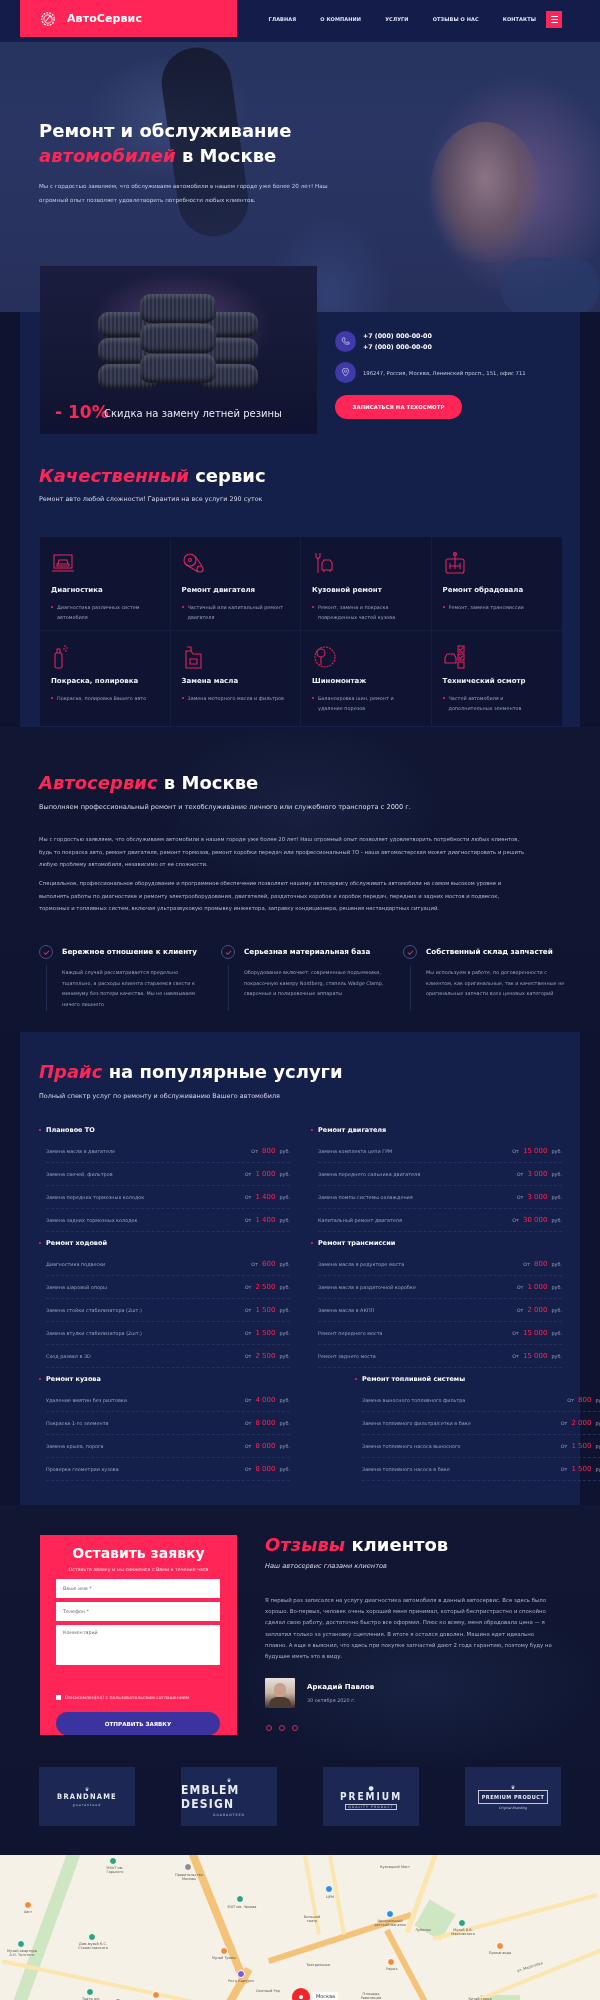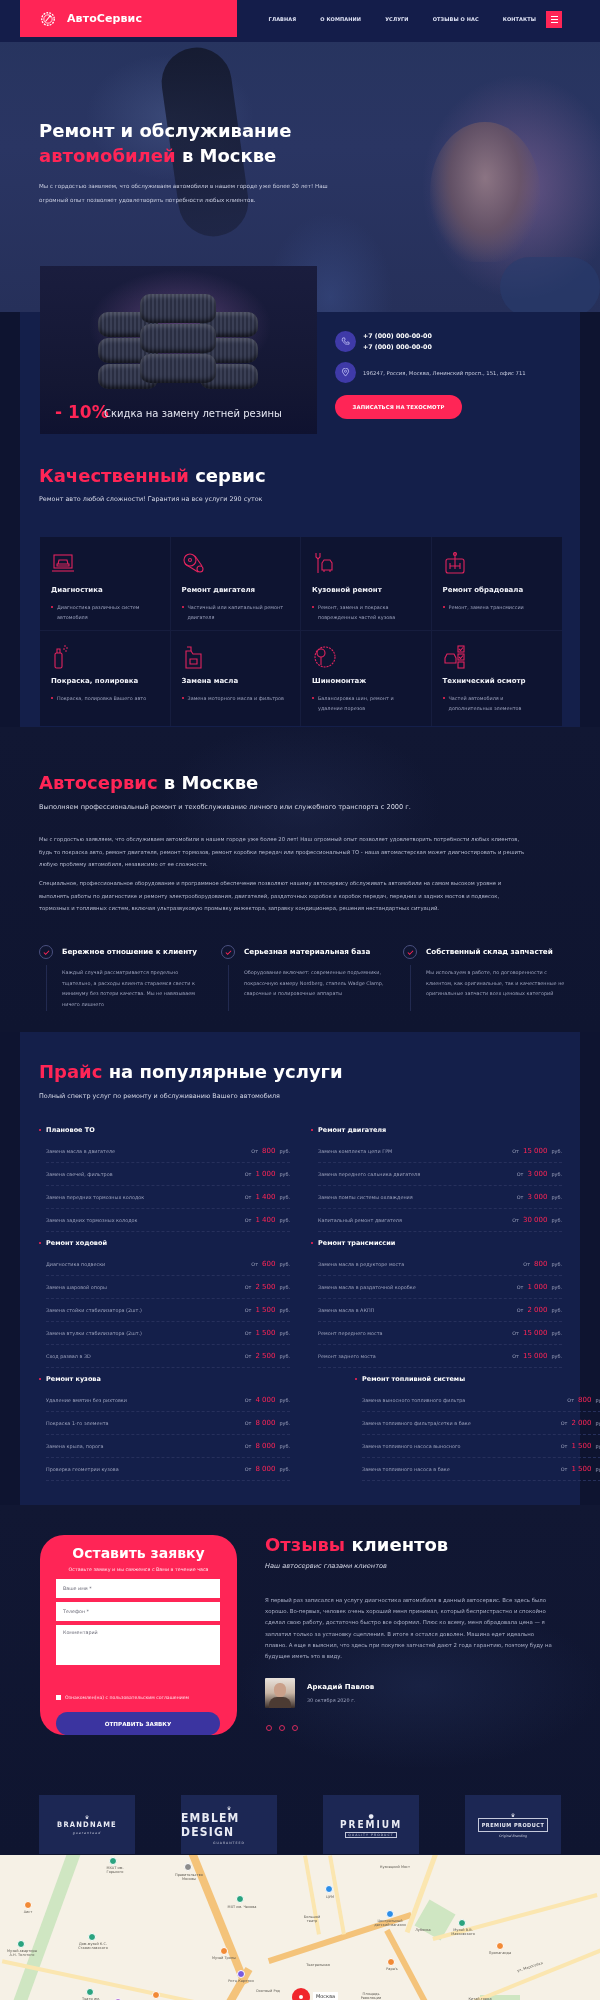--- a/index.html
+++ b/index.html
@@ -25,21 +25,21 @@
     background:
       radial-gradient(ellipse 140px 160px at 520px 150px, rgba(150,110,160,0.55), rgba(0,0,0,0) 70%),
       radial-gradient(ellipse 120px 90px at 170px 80px, rgba(90,110,160,0.35), rgba(0,0,0,0) 70%),
       radial-gradient(ellipse 90px 120px at 330px 260px, rgba(60,80,140,0.5), rgba(0,0,0,0) 70%),
       linear-gradient(180deg, #27345f 0%, #2a3563 40%, #26305a 100%);
     overflow: hidden; }
   .hero-figure { position: absolute; left: 430px; top: 85px; width: 110px; height: 140px; border-radius: 50% 50% 40% 40%; background: radial-gradient(ellipse at 50% 40%, #9a7f86 0%, #6b5564 45%, rgba(60,60,90,0) 75%); opacity: 0.8; }
   .hero-arm { position: absolute; left: 170px; top: 10px; width: 70px; height: 190px; border-radius: 40px; background: linear-gradient(180deg, rgba(20,25,45,0.9), rgba(25,30,55,0.6)); transform: rotate(-8deg); }
   .hero-arm2 { position: absolute; left: 500px; top: 220px; width: 100px; height: 60px; background: rgba(40,60,110,0.6); border-radius: 30px; }
   .hero-title { position: absolute; left: 39px; top: 81px; width: 330px; font-size: 18px; font-weight: bold; line-height: 25px; color: #fff; }
-  .accent { color: #ff2556; }
+  .accent { color: #ff2556; font-style: italic; }
   .hero-sub { position: absolute; left: 39px; top: 142px; width: 290px; font-size: 5.6px; line-height: 14px; color: #c9cde0; }
 
   
   .promo-panel { position: absolute; left: 20px; top: 312px; width: 560px; height: 415px; background: #141f4a; }
   .promo-img { position: absolute; left: 40px; top: 266px; width: 277px; height: 168px; overflow: hidden;
     background: radial-gradient(ellipse 130px 80px at 140px 60px, rgba(150,100,170,0.5), rgba(0,0,0,0) 70%), linear-gradient(180deg,#1a1d3e,#141733 70%, #0f1230); z-index: 3; }
   .tire { position: absolute; border-radius: 10px; background: repeating-linear-gradient(90deg, #3a3f55 0 2px, #2a2e42 2px 4px); box-shadow: inset 0 3px 4px rgba(255,255,255,0.15), inset 0 -3px 4px rgba(0,0,0,0.6); }
   .promo-discount { position: absolute; left: 15px; top: 136px; font-size: 17px; font-weight: bold; color: #ff2556; }
   .promo-text { position: absolute; left: 64px; top: 142px; font-size: 10px; color: #e6e8f3; }
   .contact-row { position: absolute; display: flex; align-items: center; }
@@ -81,37 +81,37 @@
   .price-cat::before { content: ""; position: absolute; left: 0; top: 3px; width: 2px; height: 2px; border-radius: 50%; background: #ff2556; }
   .price-row { margin-left: 7px; height: 23px; display: flex; align-items: center; border-bottom: 1px dashed #27305c; font-size: 4.9px; color: #9aa0bb; }
   .price-row .pname { flex: 1; }
   .price-row .from { margin-right: 4px; }
   .price-row .val { font-size: 7px; color: #ff2556; margin-right: 4px; }
   .price-row .cur { }
 
   
   .lower-bg { position: absolute; left: 0; top: 1505px; width: 600px; height: 350px;
     background: radial-gradient(ellipse 260px 120px at 420px 180px, rgba(40,55,100,0.35), rgba(0,0,0,0) 70%), linear-gradient(180deg,#111733,#0f1530); }
-  .form-box { position: absolute; left: 40px; top: 1535px; width: 197px; height: 200px; background: #ff2556; border-radius: 24px; }
+  .form-box { position: absolute; left: 40px; top: 1535px; width: 197px; height: 200px; background: #ff2556; }
   .form-title { position: absolute; left: 0; top: 10px; width: 100%; text-align: center; font-size: 14px; font-weight: bold; color: #fff; }
   .form-sub { position: absolute; left: 0; top: 32px; width: 100%; text-align: center; font-size: 4.8px; color: #ffe4ea; }
   .form-input { position: absolute; left: 16px; width: 164px; background: #fff; border: none; font-size: 4.8px; color: #555; padding: 0 7px; font-family: "DejaVu Sans", sans-serif; }
   .form-input::placeholder { color: #6b6b78; }
   .form-btn { position: absolute; left: 16px; top: 177px; width: 164px; height: 23px; border-radius: 12px; background: #3b34a0; color: #fff; font-size: 5.6px; font-weight: bold; display: flex; align-items: center; justify-content: center; }
   .review-text { position: absolute; left: 265px; top: 1595px; width: 290px; font-size: 5.4px; line-height: 11.2px; color: #a9aec6; }
   .avatar { position: absolute; left: 265px; top: 1678px; width: 30px; height: 30px; background: linear-gradient(180deg,#e8e2dc 0%, #c9b6a6 50%, #3a2e2a 100%); border-radius: 1px; overflow: hidden; }
   .avatar .head { position: absolute; left: 9px; top: 5px; width: 12px; height: 14px; border-radius: 45%; background: #caa08a; }
   .avatar .body { position: absolute; left: 4px; top: 19px; width: 22px; height: 14px; border-radius: 8px 8px 0 0; background: #4c3b33; }
   .rev-name { position: absolute; left: 307px; top: 1683px; font-size: 7px; font-weight: bold; color: #fff; }
   .rev-date { position: absolute; left: 307px; top: 1697px; font-size: 4.9px; color: #9aa0bb; }
   .dots { position: absolute; left: 266px; top: 1725px; display: flex; gap: 7px; }
   .dot { width: 6px; height: 6px; border-radius: 50%; border: 1px solid #d52a5c; }
 
   
-  .logos { position: absolute; left: 39px; top: 1767px; width: 522px; height: 59px; display: flex; justify-content: space-between; margin-top: 28px; }
+  .logos { position: absolute; left: 39px; top: 1767px; width: 522px; height: 59px; display: flex; justify-content: space-between; }
   .logo-card { width: 96px; height: 59px; background: #1c2754; display: flex; flex-direction: column; align-items: center; justify-content: center; color: #e9ebf4; }
   .lc-main { font-family: "DejaVu Sans Condensed", "Liberation Sans", sans-serif; font-weight: bold; letter-spacing: 1.2px; }
   .lc-small { font-size: 3.2px; letter-spacing: 1px; color: #c5c9db; margin-top: 2px; }
 
   
   .map { position: absolute; left: 0; top: 1855px; width: 600px; height: 145px; background: #f6f1e6; overflow: hidden; }
   .road { position: absolute; background: #f4c37a; }
   .road-lt { position: absolute; background: #fbe6b0; }
   .park { position: absolute; background: #cfe6c2; }
   .poi { position: absolute; width: 8px; height: 8px; border-radius: 50%; border: 1px solid #fff; }

